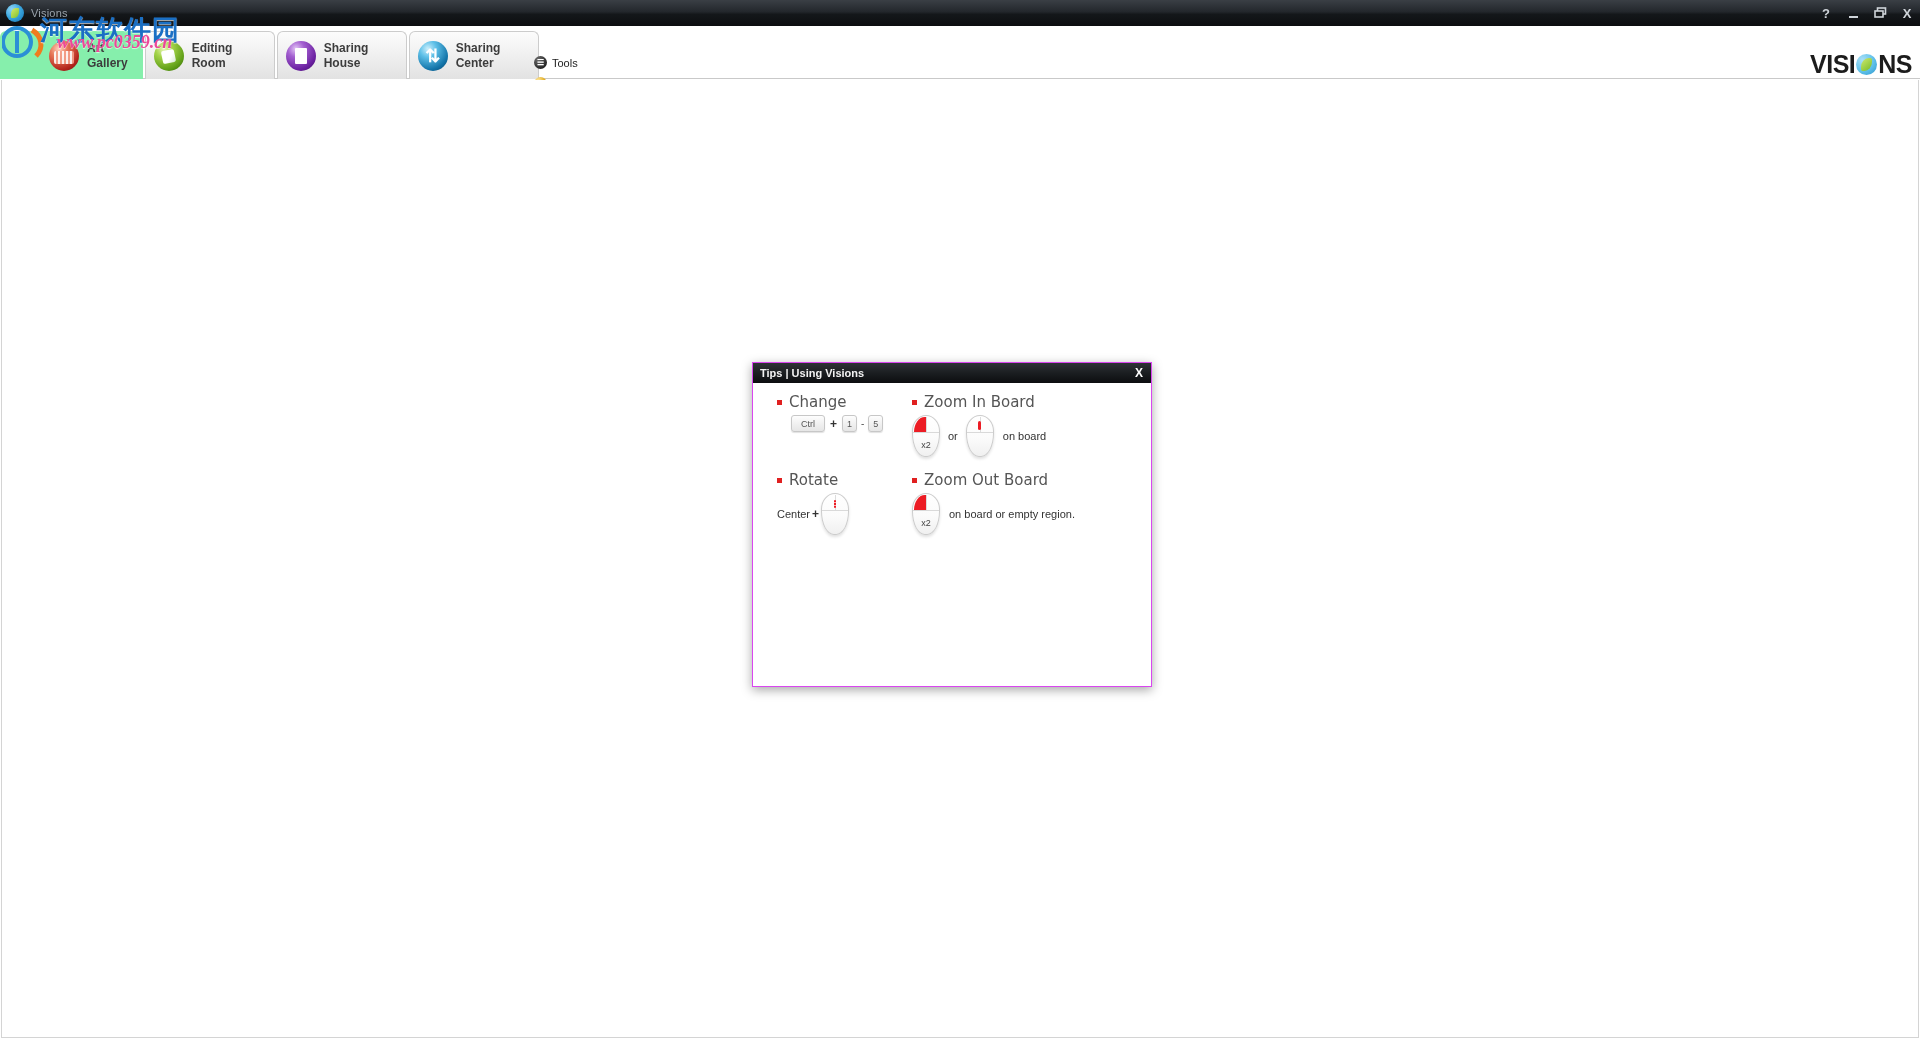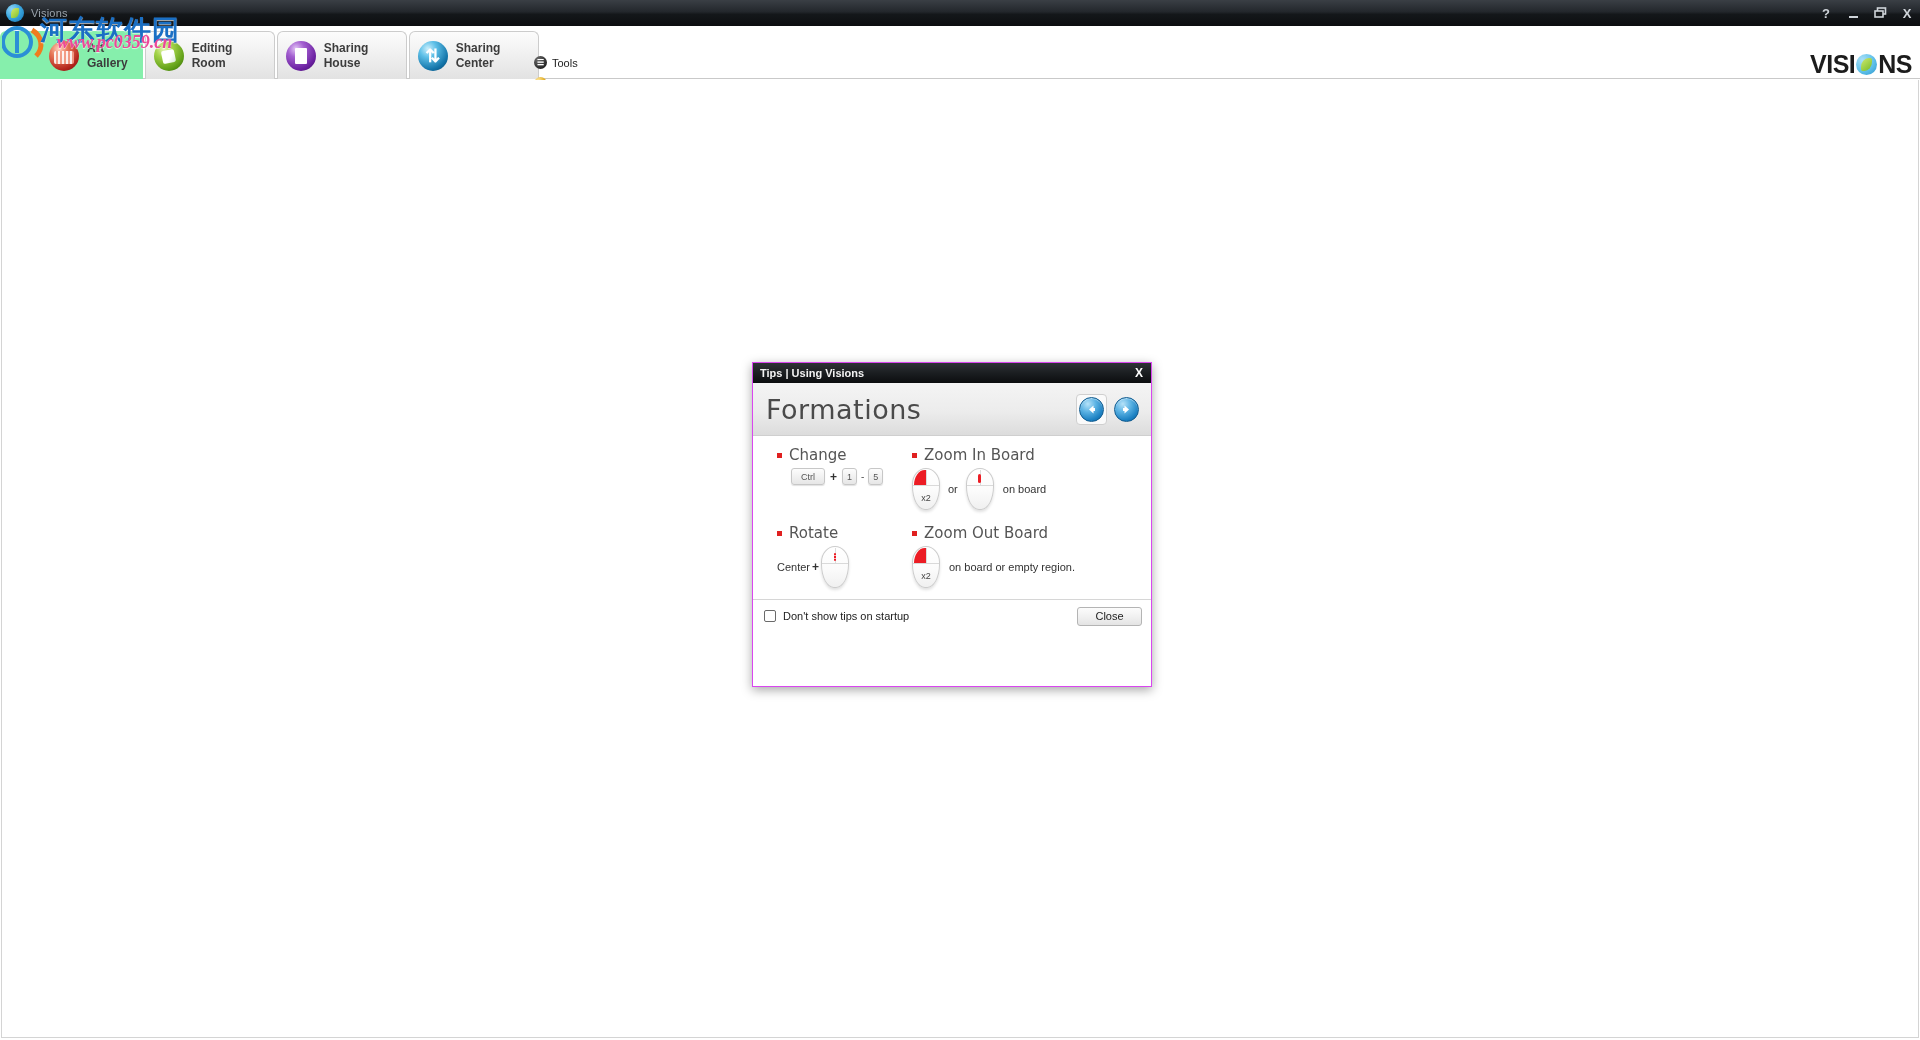--- a/index.html
+++ b/index.html
@@ -388,39 +388,20 @@
   <div class="wm-url">www.pc0359.cn</div>
 </div>
 
 <div class="dialog">
 
   <div class="dlg-titlebar">
     <div class="dlg-title">Tips | Using Visions</div>
     <div class="dlg-close">X</div>
   </div>
 
-  <div class="dlg-header">
-    <div class="dlg-heading">Formations</div>
-    <div class="nav-btns">
-      <div class="nav-wrap focused">
-        <div class="nav-btn">
-          <svg width="13" height="13" viewBox="0 0 13 13">
-              <path d="M8.5 2.5 L4 6.5 L8.5 10.5 L8.5 8 L10 8 L10 5 L8.5 5 Z" fill="#ffffff"></path>
-            </svg>
-        </div>
-      </div>
-      <div class="nav-wrap">
-        <div class="nav-btn">
-          <svg width="13" height="13" viewBox="0 0 13 13">
-              <path d="M4.5 2.5 L9 6.5 L4.5 10.5 L4.5 8 L3 8 L3 5 L4.5 5 Z" fill="#ffffff"></path>
-            </svg>
-        </div>
-      </div>
-    </div>
-  </div>
 
   <div class="dlg-body">
     <div class="grid2">
 
       <div>
         <div class="sec-title">
           <span class="bullet"></span>
           <span>Change</span>
         </div>
         <div class="sec-row keys">
@@ -481,21 +462,14 @@
               <div class="split"></div>
               <div class="divider"></div>
             <div class="x2">x2</div>
           </div>
           <span class="caption">on board or empty region.</span>
         </div>
       </div>
 
     </div>
 
-    <div class="dlg-footer">
-      <div class="chk-wrap">
-        <span class="chk"></span>
-        <span class="chk-lbl">Don't show tips on startup</span>
-      </div>
-      <div class="close-btn">Close</div>
-    </div>
   </div>
 </div>
 
 </body></html>

